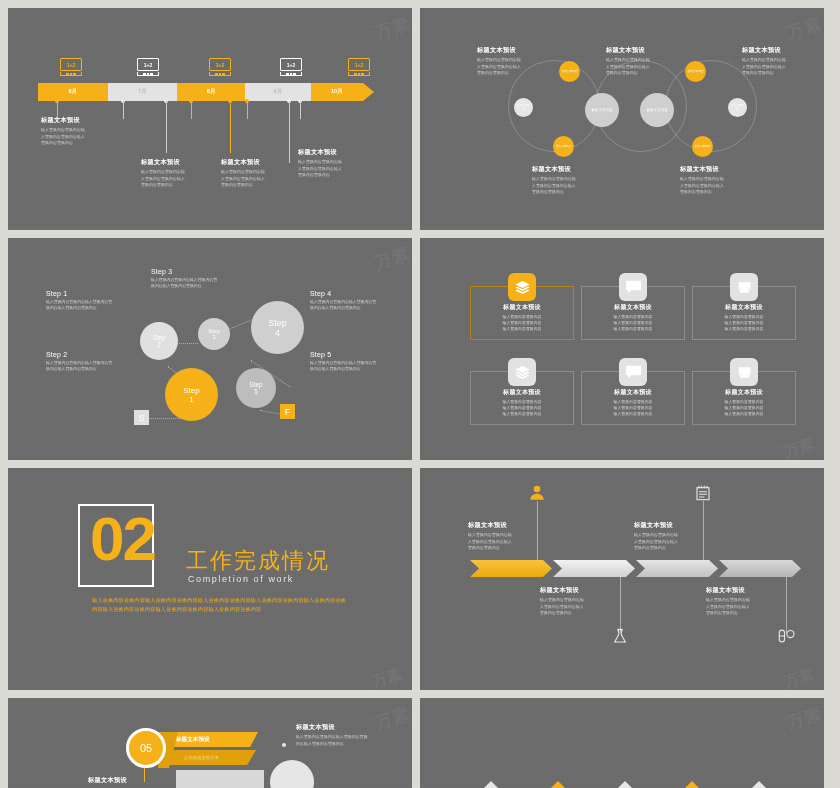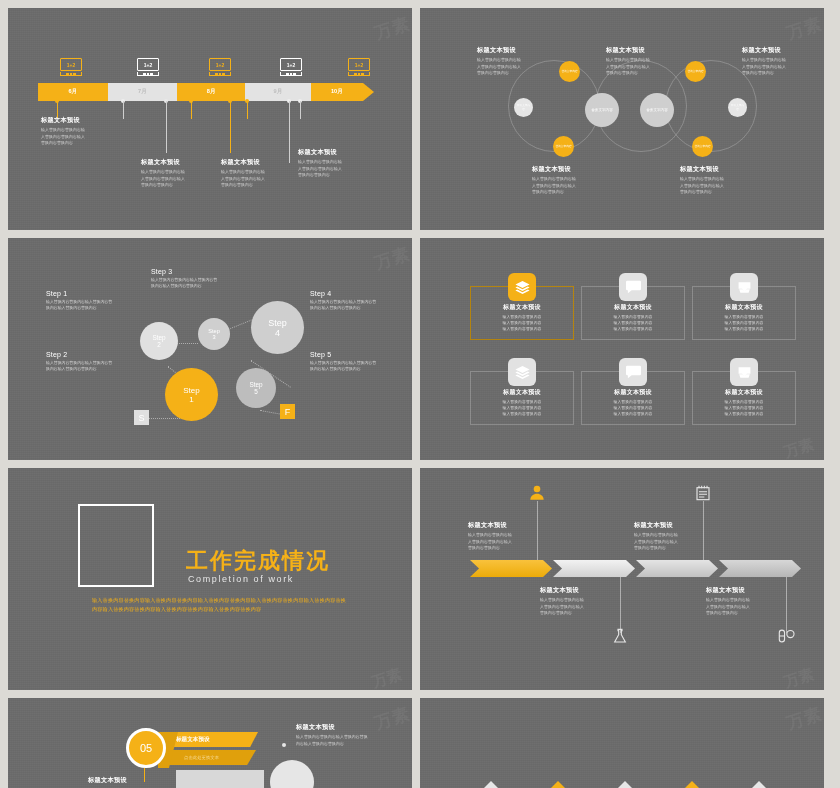--- a/index.html
+++ b/index.html
@@ -96,21 +96,21 @@
           justify-content:center; background:#e2e2e2; }
   .tile.o { background:#f5b117; }
   .card .t-head { font-size:6px; }
   .card .t-body { font-size:3.8px; text-align:center; }
 
   
   .s5-frame { position:absolute; left:70px; top:36px; width:76px; height:83px;
               border:2px solid #fff; }
   .s5-num { position:absolute; left:82px; top:40px; font-size:62px; font-weight:bold;
             color:#f5b117; letter-spacing:-2px; line-height:1; }
-  .s5-cn { position:absolute; left:178px; top:78px; font-size:22px; font-weight:bold;
+  .s5-cn { position:absolute; left:178px; top:78px; font-size:22px; font-weight:normal;
            color:#f5b117; letter-spacing:2px; }
   .s5-en { position:absolute; left:180px; top:106px; font-size:9px; color:#e6e6e6;
            letter-spacing:1.6px; }
   .s5-desc { position:absolute; left:84px; top:128px; width:258px; font-size:5.1px;
              color:#f5b117; line-height:1.75; letter-spacing:.2px; }
 
   
   .chev { position:absolute; height:17px; top:92px;
           clip-path: polygon(0 0, calc(100% - 9px) 0, 100% 50%, calc(100% - 9px) 100%, 0 100%, 9px 50%); }
   .chev.o { background:linear-gradient(180deg,#f9c23c,#ecab0a); }
@@ -464,20 +464,21 @@
         <div>输入替换内容替换内容</div>
           <div>输入替换内容替换内容</div>
           <div>输入替换内容替换内容</div>
       </div>
     </div>
   </div>
 
   <div class="slide">
     <div class="wm2">万素</div>
     <div class="s5-frame"></div>
+    <div class="s5-num">02</div>
     <div class="s5-cn">工作完成情况</div>
     <div class="s5-en">Completion of work</div>
     <div class="s5-desc">输入替换内容替换内容输入替换内容替换内容输入替换内容替换内容输入替换内容替换内容输入替换内容替换内容输入替换内容替换内容输入替换内容替换内容输入替换内容替换内容</div>
   </div>
 
   <div class="slide">
     <div class="wm2">万素</div>
 
     <div class="chev o" style="left:50px;  width:82px;"></div>
     <div class="chev g" style="left:133px; width:82px;"></div>

